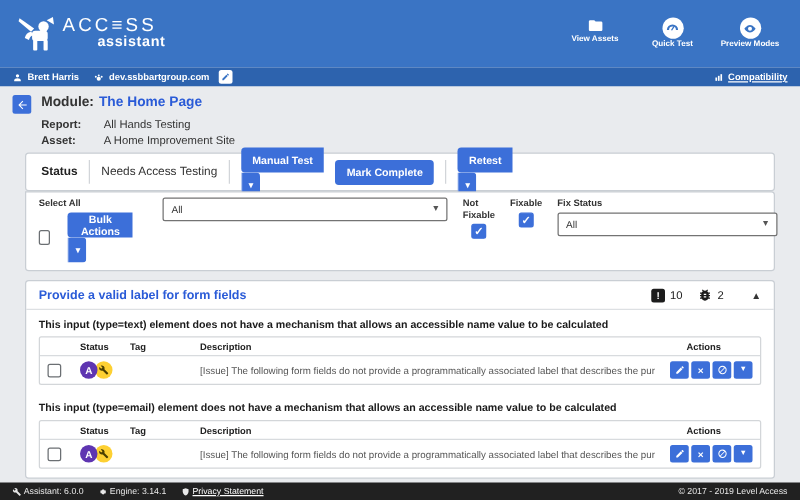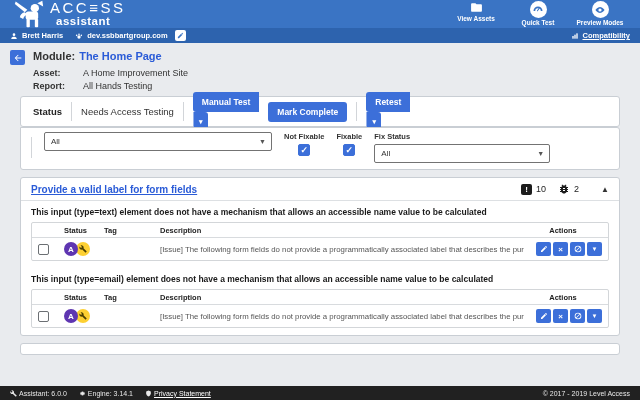--- a/index.html
+++ b/index.html
@@ -1,23 +1,23 @@
 <!DOCTYPE html>
 <html><head>
 <meta charset="utf-8">
 <style>
   * { box-sizing: border-box; margin: 0; padding: 0; }
   html,body { width:640px; height:400px; overflow:hidden; font-family:"Liberation Sans",sans-serif; background:#e9ebee; position:relative; }
 
   
-  .topbar { height:28px; background:#3a74c4; display:flex; align-items:center; padding:12px 14px; }
+  .topbar { height:54px; background:#3a74c4; display:flex; align-items:center; padding:12px 14px; }
   .brand { display:flex; align-items:center; gap:6px; }
   .brand svg { width:30px; height:30px; }
   .brand-top { color:#fff; font-size:15px; letter-spacing:2.5px; line-height:1; }
-  .brand-bottom { color:#fff; font-size:11.5px; font-weight:bold; letter-spacing:.5px; margin-left:6px; line-height:1; margin-top:1px; }
+  .brand-bottom { color:#fff; font-size:11.5px; font-weight:bold; letter-spacing:.5px; margin-left:28px; line-height:1; margin-top:1px; }
   .topnav { margin-left:auto; display:flex; gap:10px; align-items:flex-start; }
   .nav-item { display:flex; flex-direction:column; align-items:center; width:52px; color:#fff; font-size:6.5px; font-weight:bold; gap:1px; text-align:center; cursor:pointer; line-height:1.2; }
   .nav-item svg.flat { width:15px; height:13px; fill:#fff; }
   .circle-ic { width:17px; height:17px; background:#fff; border-radius:50%; display:flex; align-items:center; justify-content:center; }
   .circle-ic svg { width:12px; height:12px; fill:#3a74c4; }
 
   
   .subbar { height:15px; background:#2d63ae; display:flex; align-items:center; padding:0 10px; gap:4px; color:#fff; font-size:7.5px; font-weight:bold; }
   .subbar svg { width:8px; height:8px; fill:#fff; }
   .edit-btn { width:11px; height:11px; background:#fff; border-radius:2px; display:flex; align-items:center; justify-content:center; margin-left:3px; border:none; cursor:pointer; }
@@ -56,21 +56,21 @@
   .checkbox { width:12px; height:12px; border:1px solid #6b6f73; border-radius:2px; background:#fff; cursor:pointer; }
   .checkbox.checked { background:#3c6fd9; border-color:#3c6fd9; color:#fff; font-size:9px; line-height:11px; text-align:center; font-weight:bold; }
   .select { position:relative; height:19px; border:1px solid #737373; border-radius:2px; background:#fff; font-size:8px; color:#333; display:flex; align-items:center; padding:0 16px 0 6px; cursor:pointer; }
   .select .sel-caret { position:absolute; right:5px; color:#555; font-size:7px; }
   .sev-select { width:228px; }
   .fix-select { width:176px; }
 
   
   .vcard { margin:7px 20px 0; background:#fff; border:1px solid #c9ced4; border-radius:3px; }
   .vtitle-row { display:flex; align-items:center; padding:5px 10px; }
-  .vtitle { font-size:10px; font-weight:bold; color:#2a5bd7; text-decoration:underline; cursor:pointer; }
+  .vtitle { font-size:10px; font-weight:bold; color:#2a5bd7; cursor:pointer; }
   .vbadges { margin-left:auto; display:flex; align-items:center; gap:4px; }
   .excl-badge { width:11px; height:11px; background:#1c1c1c; color:#fff; border-radius:2px; font-size:8px; font-weight:bold; display:flex; align-items:center; justify-content:center; }
   .vcount { font-size:9px; color:#222; margin-right:8px; }
   .bug-ic { width:12px; height:12px; fill:#1c1c1c; }
   .collapse { margin-left:10px; font-size:8px; color:#333; cursor:pointer; background:none; border:none; }
   .vdivider { height:1px; background:#dde0e3; }
   .ghead { font-size:8.5px; font-weight:bold; color:#1a1a1a; padding:6px 10px 3px; }
   .vtable { margin:2px 10px 7px; border:1px solid #d3d6d9; border-radius:2px; }
   .thead, .trow { display:grid; grid-template-columns:26px 40px 56px 1fr 78px; align-items:center; padding:0 6px; }
   .thead { font-size:7.5px; font-weight:bold; color:#222; height:15px; border-bottom:1px solid #d8dbde; }
@@ -175,26 +175,26 @@
   <div class="module-row">
     <button class="back-btn">
       <svg viewBox="0 0 24 24">
           <path d="M20 11H7.83l5.59-5.59L12 4l-8 8 8 8 1.41-1.41L7.83 13H20v-2z"></path>
         </svg>
     </button>
     <span class="module-label">Module:</span>
     <span class="module-name" style="margin-left:-4px">The Home Page</span>
   </div>
   <div class="meta-row">
+    <span class="lab">Report:</span>
+    <span>All Hands Testing</span>
+  </div>
+  <div class="meta-row">
     <span class="lab">Asset:</span>
     <span>A Home Improvement Site</span>
-  </div>
-  <div class="meta-row">
-    <span class="lab">Report:</span>
-    <span>All Hands Testing</span>
   </div>
 
   <div class="status-card">
     <span class="status-label">Status</span>
     <span class="vsep"></span>
     <span class="status-value">Needs Access Testing</span>
     <span class="vsep"></span>
     <span class="split">
       <button class="btn main">Manual Test</button>
       <button class="btn caret">▾</button>
@@ -202,20 +202,30 @@
     <button class="btn">Mark Complete</button>
     <span class="vsep"></span>
     <span class="split">
       <button class="btn main">Retest</button>
       <button class="btn caret">▾</button>
     </span>
   </div>
 
 
   <div class="filter-panel">
+    <div class="fgroup">
+      <span class="flabel">Select All</span>
+      <div class="fctrl">
+        <span class="checkbox"></span>
+        <span class="split" style="margin-left:8px">
+          <button class="btn main">Bulk Actions</button>
+          <button class="btn caret">▾</button>
+        </span>
+      </div>
+    </div>
     <span class="vsep"></span>
     <div class="fgroup">
       <div class="select sev-select">
         <span>All</span>
         <span class="sel-caret">▼</span>
       </div>
     </div>
     <div class="fgroup" style="align-items:center">
       <span class="flabel">Not Fixable</span>
       <span class="checkbox checked">✓</span>

